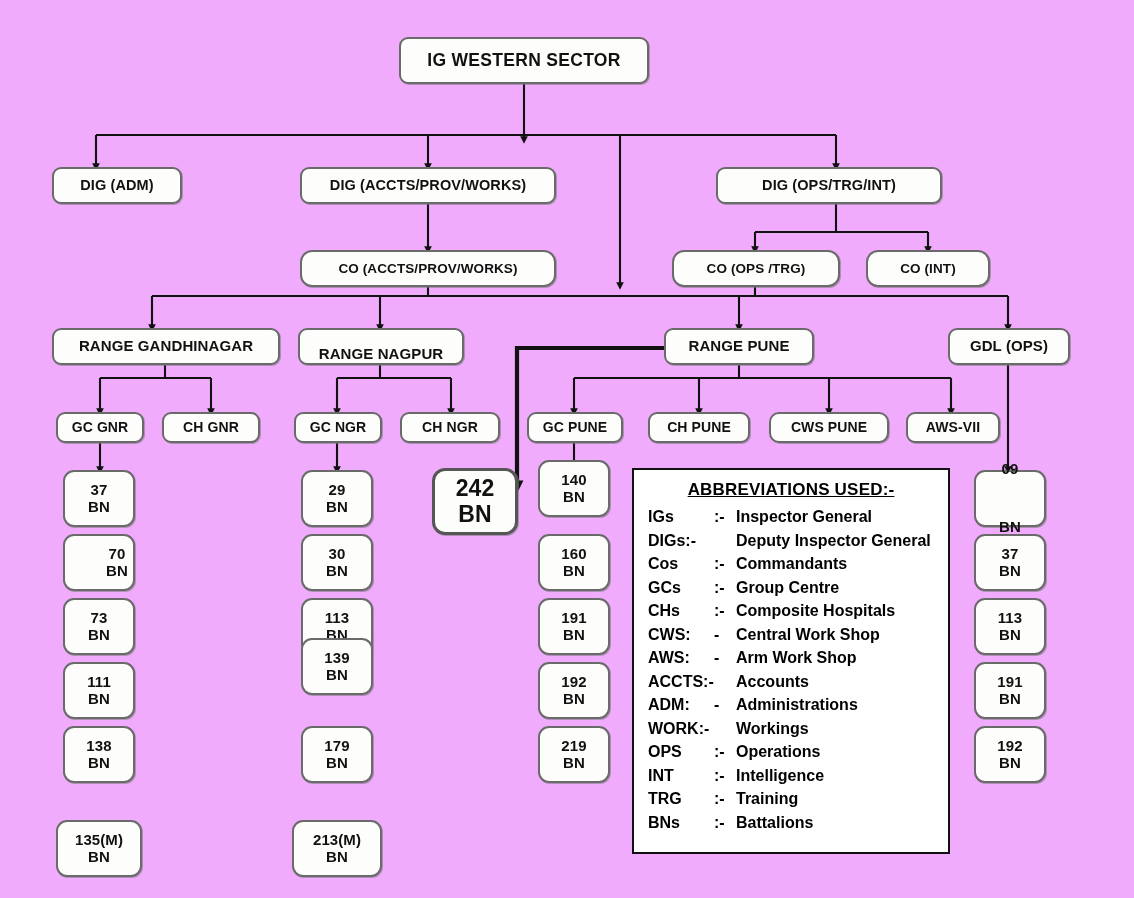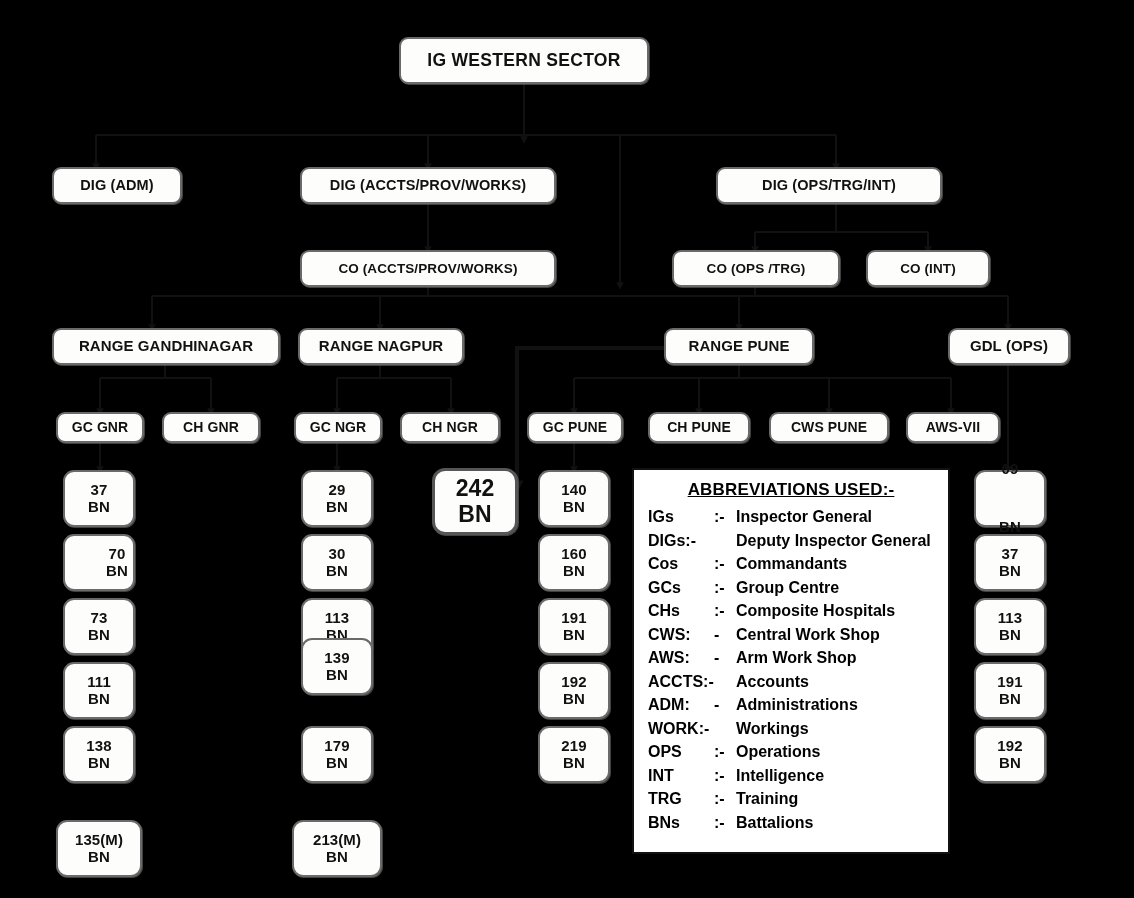--- a/index.html
+++ b/index.html
@@ -6,21 +6,21 @@
   html,body{margin:0;padding:0;background:#ffffff;}
   body{
     font-family:"Liberation Sans","DejaVu Sans",sans-serif;
     color:#000;
   }
   #canvas{
     position:relative;
     width:1134px;
     height:898px;
     overflow:hidden;
-    background:#000000;
+    background:#f0abfc;
   }
   svg#wires{
     position:absolute;
     left:0; top:0;
     width:1134px; height:898px;
     pointer-events:none;
   }
   .node{
     position:absolute;
     box-sizing:border-box;
@@ -32,21 +32,21 @@
     justify-content:center;
     text-align:center;
     font-weight:bold;
     color:#111;
     letter-spacing:0.1px;
     box-shadow:1px 1px 0 rgba(120,120,120,.55);
     line-height:1.12;
   }
   .node.lvl1{font-size:17.5px;letter-spacing:0.3px;}
   .node.lvl2{font-size:14.5px;}
-  .node.lvl3{font-size:13.5px;}
+  .node.lvl3{font-size:13.5px;border-radius:12px;}
   .node.range{font-size:15px;}
   .node.unit{font-size:14px;}
   .node.bn{
     font-size:15px;
     flex-direction:column;
     border-radius:11px;
   }
   .node.bn .num{display:block;}
   .node.bn .suffix{display:block;}
   .node.bn242{
@@ -178,21 +178,21 @@
   <div class="node lvl3" style="left:672px;top:250px;width:168px;height:37px;">
     <span>CO (OPS /TRG)</span>
   </div>
   <div class="node lvl3" style="left:866px;top:250px;width:124px;height:37px;">
     <span>CO (INT)</span>
   </div>
 
   <div class="node range" style="left:52px;top:328px;width:228px;height:37px;">
     <span>RANGE GANDHINAGAR</span>
   </div>
-  <div class="node range" style="left:298px;top:328px;width:166px;height:37px;">
+  <div class="node range" style="left:298px;top:328px;width:166px;height:37px;align-items:flex-end;">
     <span>RANGE NAGPUR</span>
   </div>
   <div class="node range" style="left:664px;top:328px;width:150px;height:37px;">
     <span>RANGE PUNE</span>
   </div>
   <div class="node range" style="left:948px;top:328px;width:122px;height:37px;text-align:center;">
     <span>GDL (OPS)</span>
   </div>
 
   <div class="node unit" style="left:56px;top:412px;width:88px;height:31px;">
@@ -206,21 +206,21 @@
   </div>
   <div class="node unit" style="left:400px;top:412px;width:100px;height:31px;">
     <span>CH NGR</span>
   </div>
   <div class="node unit" style="left:527px;top:412px;width:96px;height:31px;">
     <span>GC PUNE</span>
   </div>
   <div class="node unit" style="left:648px;top:412px;width:102px;height:31px;">
     <span>CH PUNE</span>
   </div>
-  <div class="node unit" style="left:769px;top:412px;width:120px;height:31px;">
+  <div class="node unit" style="left:769px;top:412px;width:120px;height:31px;border-radius:10px;">
     <span>CWS PUNE</span>
   </div>
   <div class="node unit" style="left:906px;top:412px;width:94px;height:31px;">
     <span>AWS-VII</span>
   </div>
 
   <div class="node bn" style="left:63px;top:470px;width:72px;height:57px;">
     <span class="num">37</span>
     <span class="suffix">BN</span>
   </div>
@@ -268,21 +268,21 @@
   <div class="node bn" style="left:292px;top:820px;width:90px;height:57px;">
     <span class="num">213(M)</span>
     <span class="suffix">BN</span>
   </div>
 
   <div class="node bn bn242" style="left:432px;top:468px;width:86px;height:67px;">
     <span class="num">242</span>
     <span class="suffix">BN</span>
   </div>
 
-  <div class="node bn" style="left:538px;top:470px;width:72px;height:57px;">
+  <div class="node bn" style="left:538px;top:460px;width:72px;height:57px;">
     <span class="num">140</span>
     <span class="suffix">BN</span>
   </div>
   <div class="node bn" style="left:538px;top:534px;width:72px;height:57px;">
     <span class="num">160</span>
     <span class="suffix">BN</span>
   </div>
   <div class="node bn" style="left:538px;top:598px;width:72px;height:57px;">
     <span class="num">191</span>
     <span class="suffix">BN</span>

